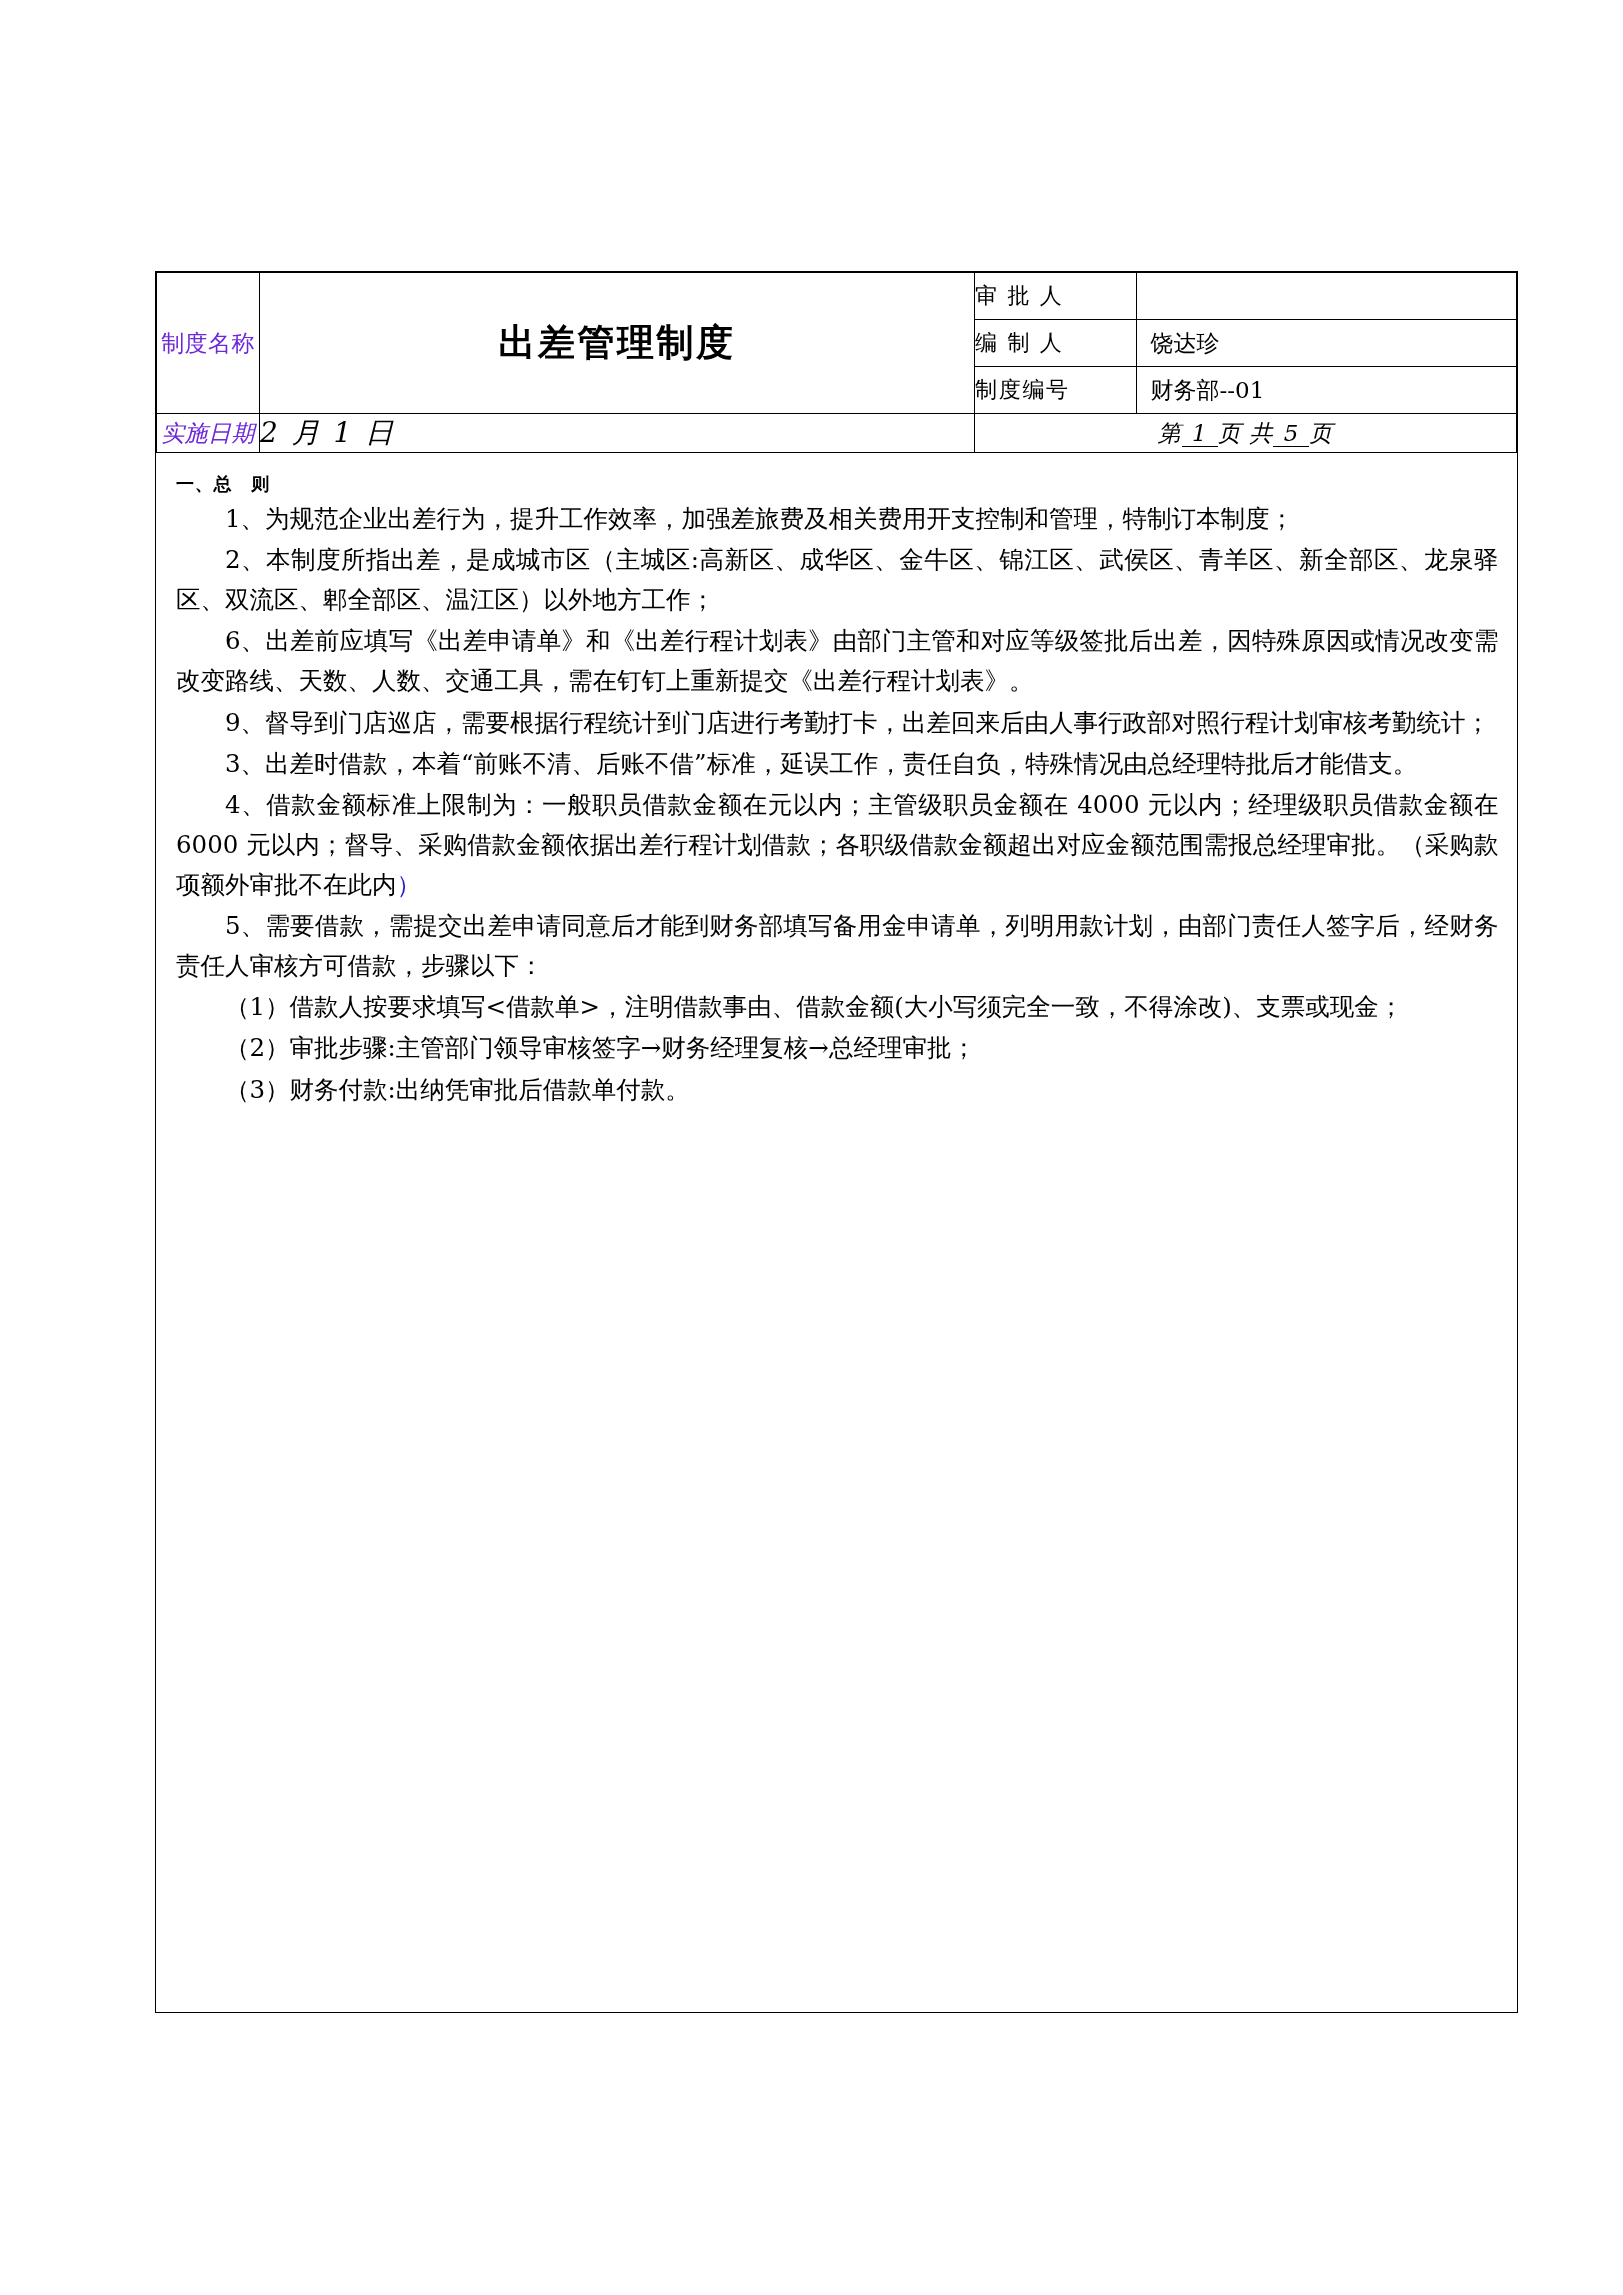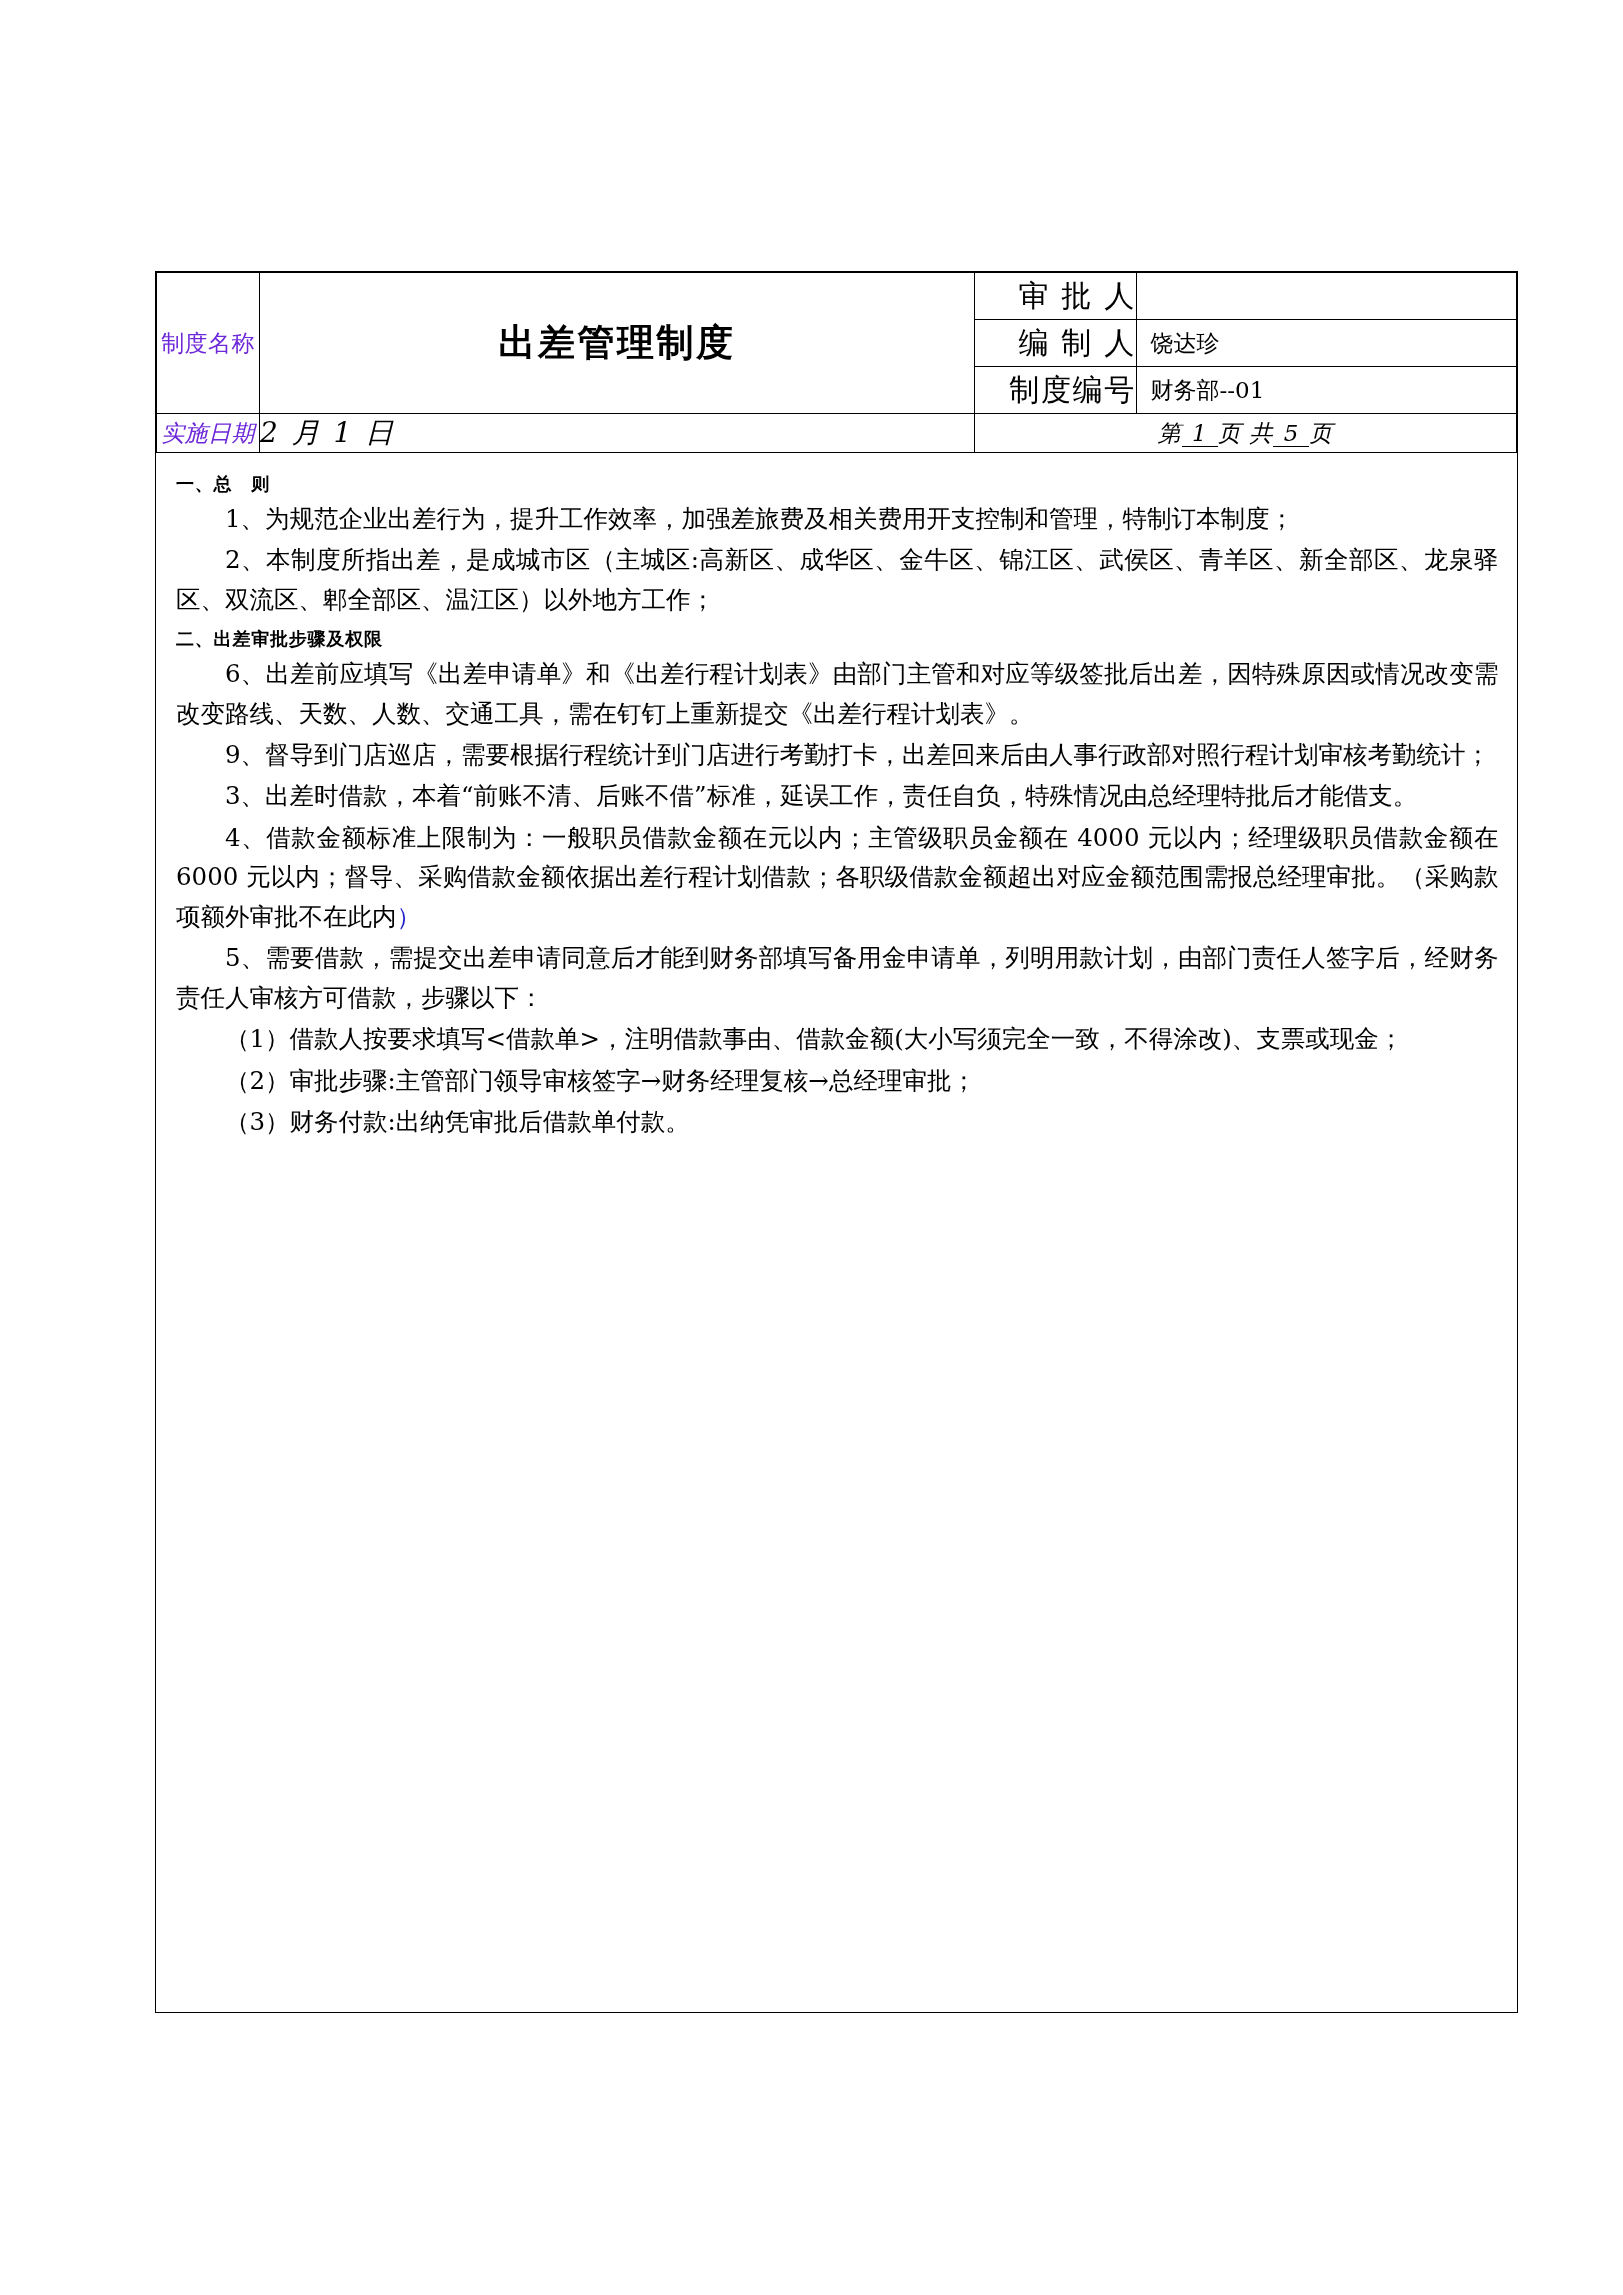--- a/index.html
+++ b/index.html
@@ -56,22 +56,22 @@
   }
   .cell-title {
     font-family: "DejaVu Sans", "Liberation Sans", sans-serif;
     font-size: 37px;
     font-weight: bold;
     text-align: center;
     letter-spacing: 2.5px;
   }
   .cell-sub {
     font-family: "DejaVu Serif", "Liberation Serif", serif;
-    font-size: 30px;
-    text-align: right;
+    font-size: 22px;
+    text-align: left;
     letter-spacing: 1.7px;
   }
   .cell-val {
     font-family: "DejaVu Serif", "Liberation Serif", serif;
     font-size: 23px;
     text-align: left;
     padding-left: 13.5px !important;
   }
   .cell-date-val {
     font-family: "DejaVu Serif", "Liberation Serif", serif;
@@ -159,21 +159,20 @@
         </tr>
       </tbody>
     </table>
 
     <div class="body-wrap">
 
       <div class="sec-head">一、总　则</div>
       <p class="para">1、为规范企业出差行为，提升工作效率，加强差旅费及相关费用开支控制和管理，特制订本制度；</p>
       <p class="para">2、本制度所指出差，是成城市区（主城区:高新区、成华区、金牛区、锦江区、武侯区、青羊区、新全部区、龙泉驿区、双流区、郫全部区、温江区）以外地方工作；</p>
 
-      <div class="sec-head">二、出差审批步骤及权限</div>
       <p class="para">6、出差前应填写《出差申请单》和《出差行程计划表》由部门主管和对应等级签批后出差，因特殊原因或情况改变需改变路线、天数、人数、交通工具，需在钉钉上重新提交《出差行程计划表》。</p>
       <p class="para">9、督导到门店巡店，需要根据行程统计到门店进行考勤打卡，出差回来后由人事行政部对照行程计划审核考勤统计；</p>
       <p class="para">3、出差时借款，本着“前账不清、后账不借”标准，延误工作，责任自负，特殊情况由总经理特批后才能借支。</p>
 
       <p class="para"><span>4、借款金额标准上限制为：一般职员借款金额在元以内；主管级职员金额在 </span><span>4000</span><span> 元以内；经理级职员借款金额在 </span><span>6000</span><span> 元以内；督导、采购借款金额依据出差行程计划借款；各职级借款金额超出对应金额范围需报总经理审批。（采购款项额外审批不在此内</span><span class="blue">）</span></p>
 
       <p class="para">5、需要借款，需提交出差申请同意后才能到财务部填写备用金申请单，列明用款计划，由部门责任人签字后，经财务责任人审核方可借款，步骤以下：</p>
       <p class="para">（1）借款人按要求填写&lt;借款单&gt;，注明借款事由、借款金额(大小写须完全一致，不得涂改)、支票或现金；</p>
       <p class="para">（2）审批步骤:主管部门领导审核签字→财务经理复核→总经理审批；</p>
       <p class="para">（3）财务付款:出纳凭审批后借款单付款。</p>

